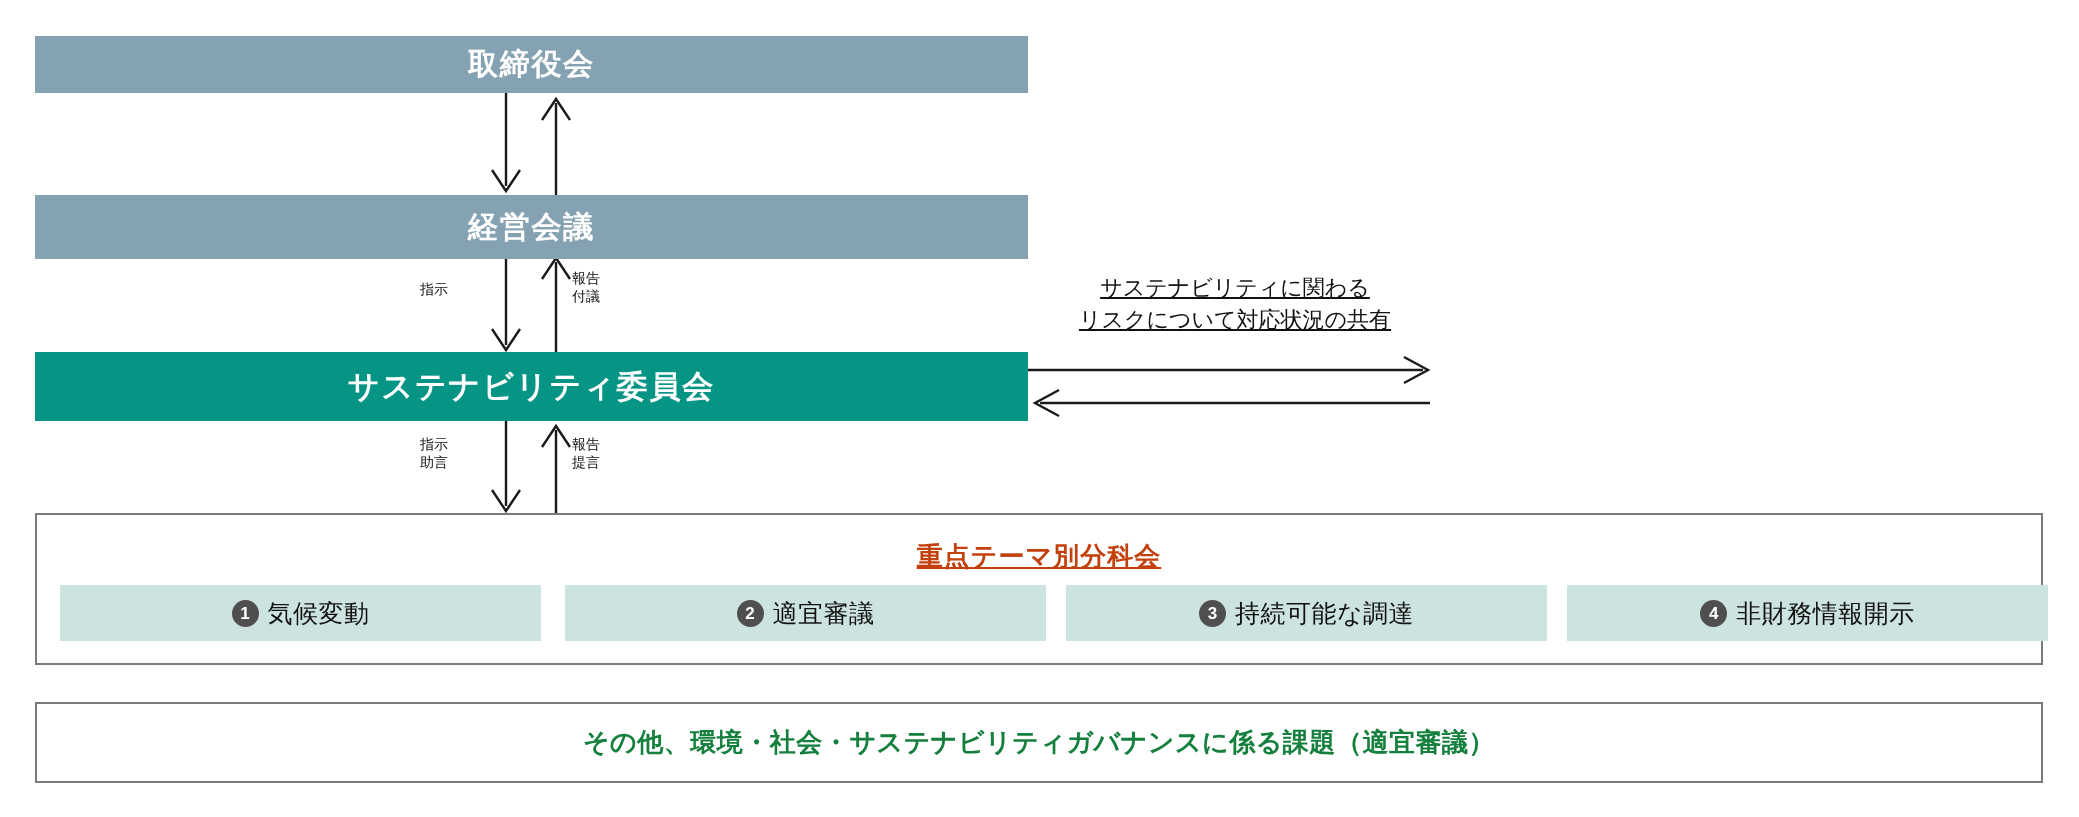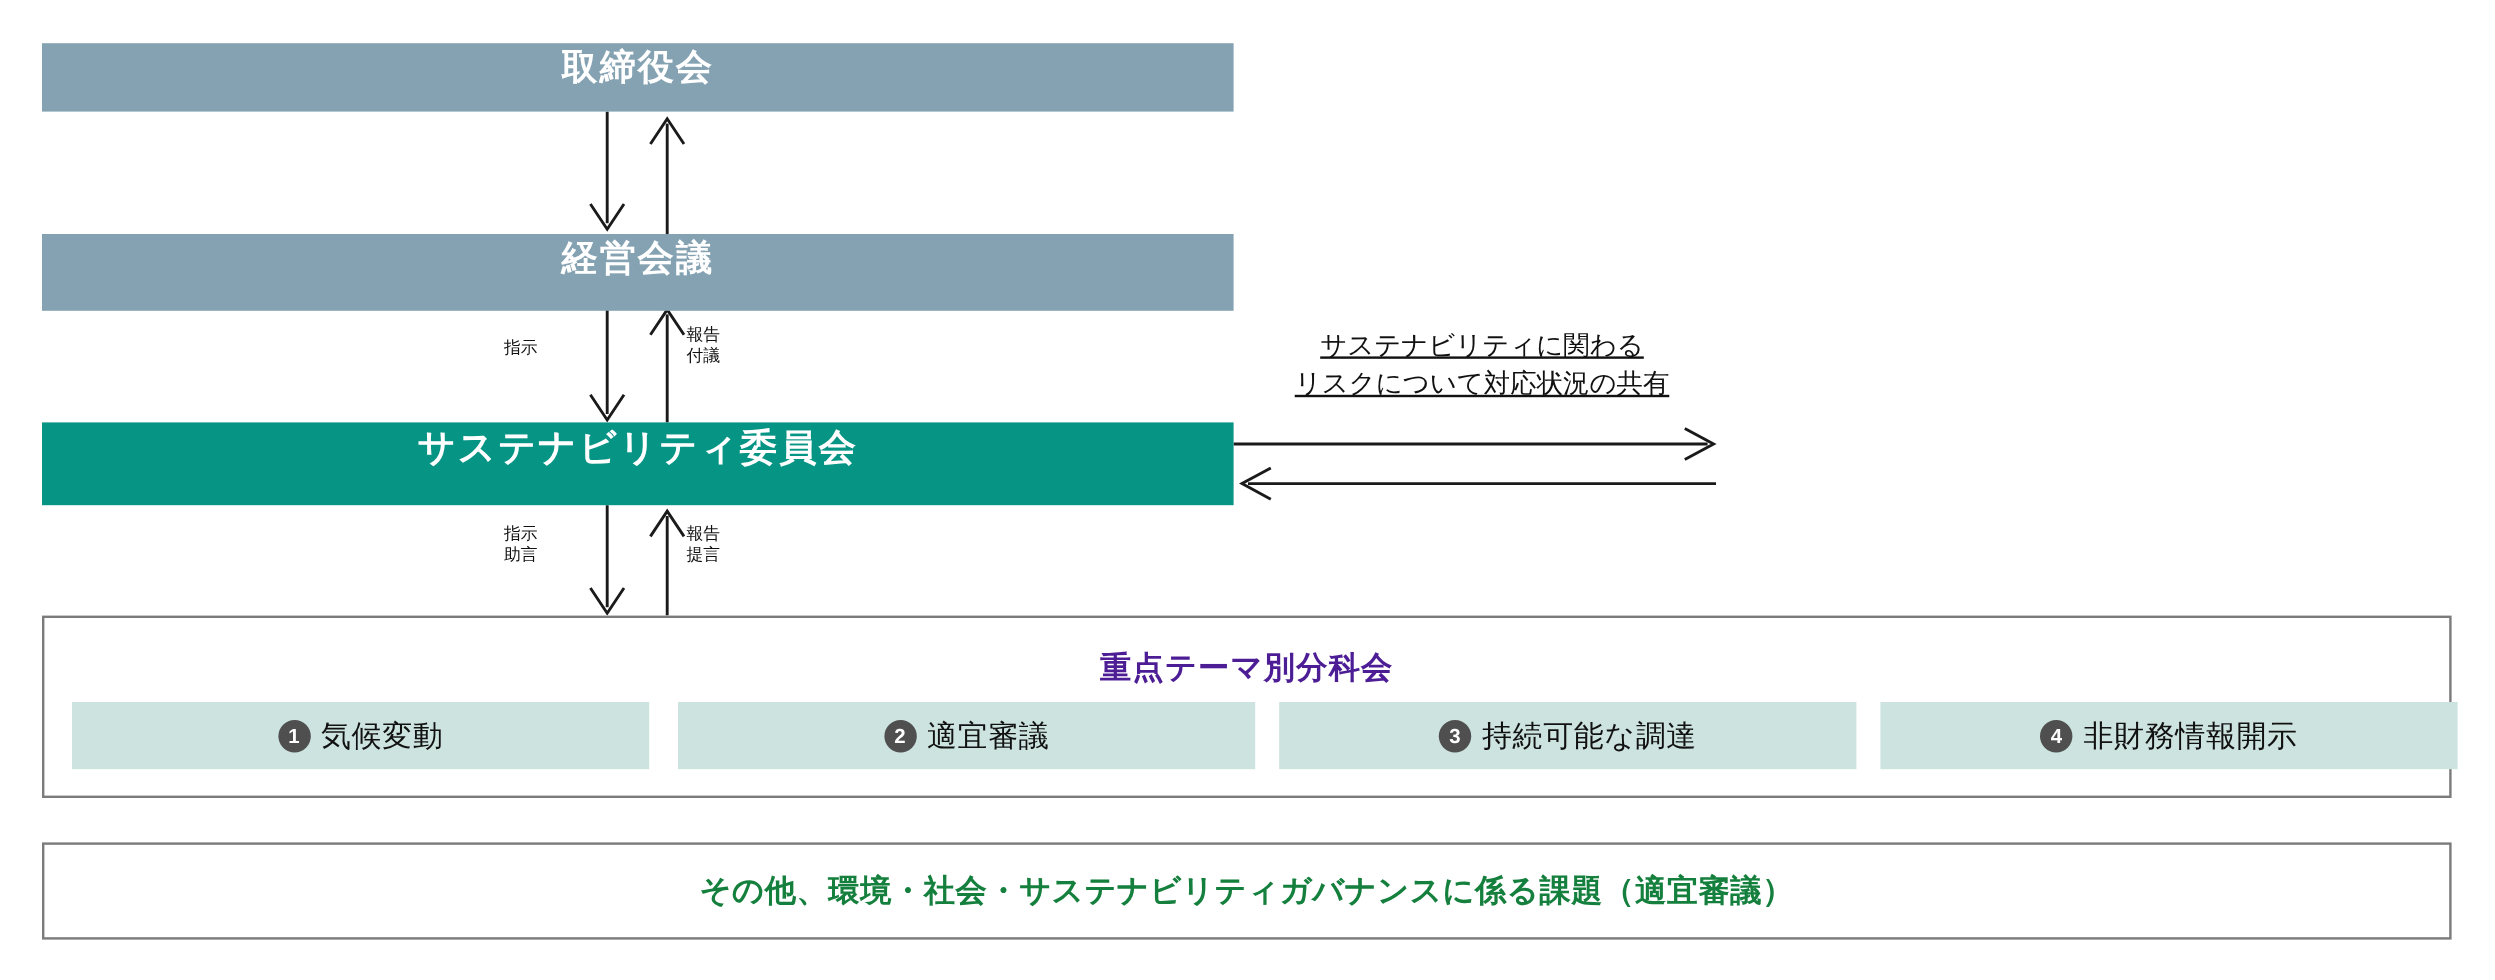--- a/index.html
+++ b/index.html
@@ -1,27 +1,27 @@
 <!DOCTYPE html>
 <html><head>
 <meta charset="utf-8">
 <style>
   html,body{margin:0;padding:0;background:#ffffff;}
   body{width:2079px;height:817px;font-family:"Liberation Sans","DejaVu Sans",sans-serif;}
   #stage{position:relative;width:2079px;height:817px;overflow:hidden;background:#fff;}
 
-  .box{position:absolute;box-sizing:border-box;display:flex;justify-content:center;}
+  .box{position:absolute;box-sizing:border-box;display:flex;align-items:center;justify-content:center;}
 
   .gov-box{color:#ffffff;font-weight:bold;letter-spacing:.06em;}
   .gov-box.slate{background:#85a2b2;}
   .gov-box.teal{background:#069484;}
 
   .panel{position:absolute;box-sizing:border-box;background:#ffffff;border:2px solid #7b7b7b;}
 
-  .panel-title{position:absolute;left:0;right:0;text-align:center;font-weight:bold;color:#4c1d95;letter-spacing:.04em;}
+  .panel-title{position:absolute;left:0;right:0;text-align:center;font-weight:bold;color:#c2410c;letter-spacing:.04em;text-decoration:underline;}
 
   .subitem{position:absolute;box-sizing:border-box;background:#cce3df;display:flex;align-items:center;justify-content:center;gap:9px;color:#111;}
   .num{display:inline-flex;align-items:center;justify-content:center;width:27px;height:27px;border-radius:50%;background:#4f4f4f;color:#fff;font-size:17px;font-weight:bold;line-height:1;flex:0 0 auto;}
   .subitem .txt{font-size:25px;letter-spacing:.02em;}
 
   .bottom-text{font-weight:bold;color:#15803d;font-size:26px;letter-spacing:.02em;}
 
   .vlabel{position:absolute;color:#111;font-size:14px;line-height:1.25;white-space:pre-line;text-align:left;}
   .rlabel{position:absolute;color:#111;font-size:22px;line-height:1.45;text-align:center;white-space:pre-line;}
 

